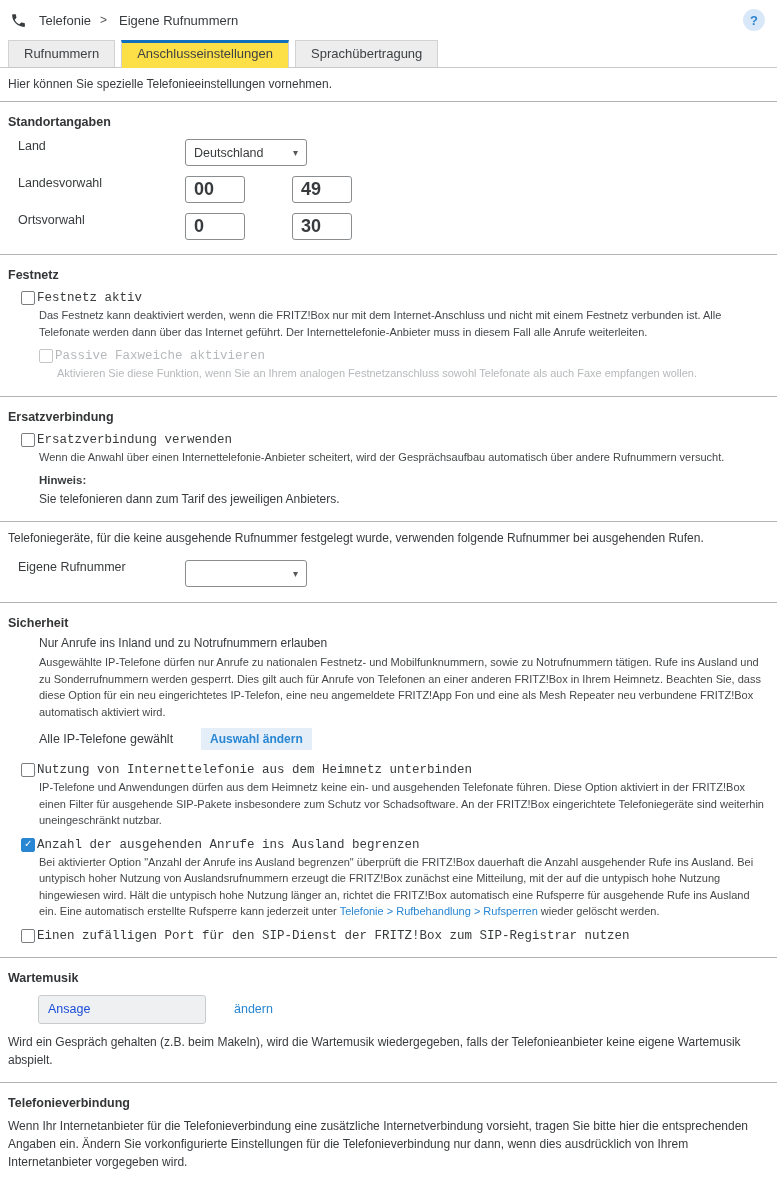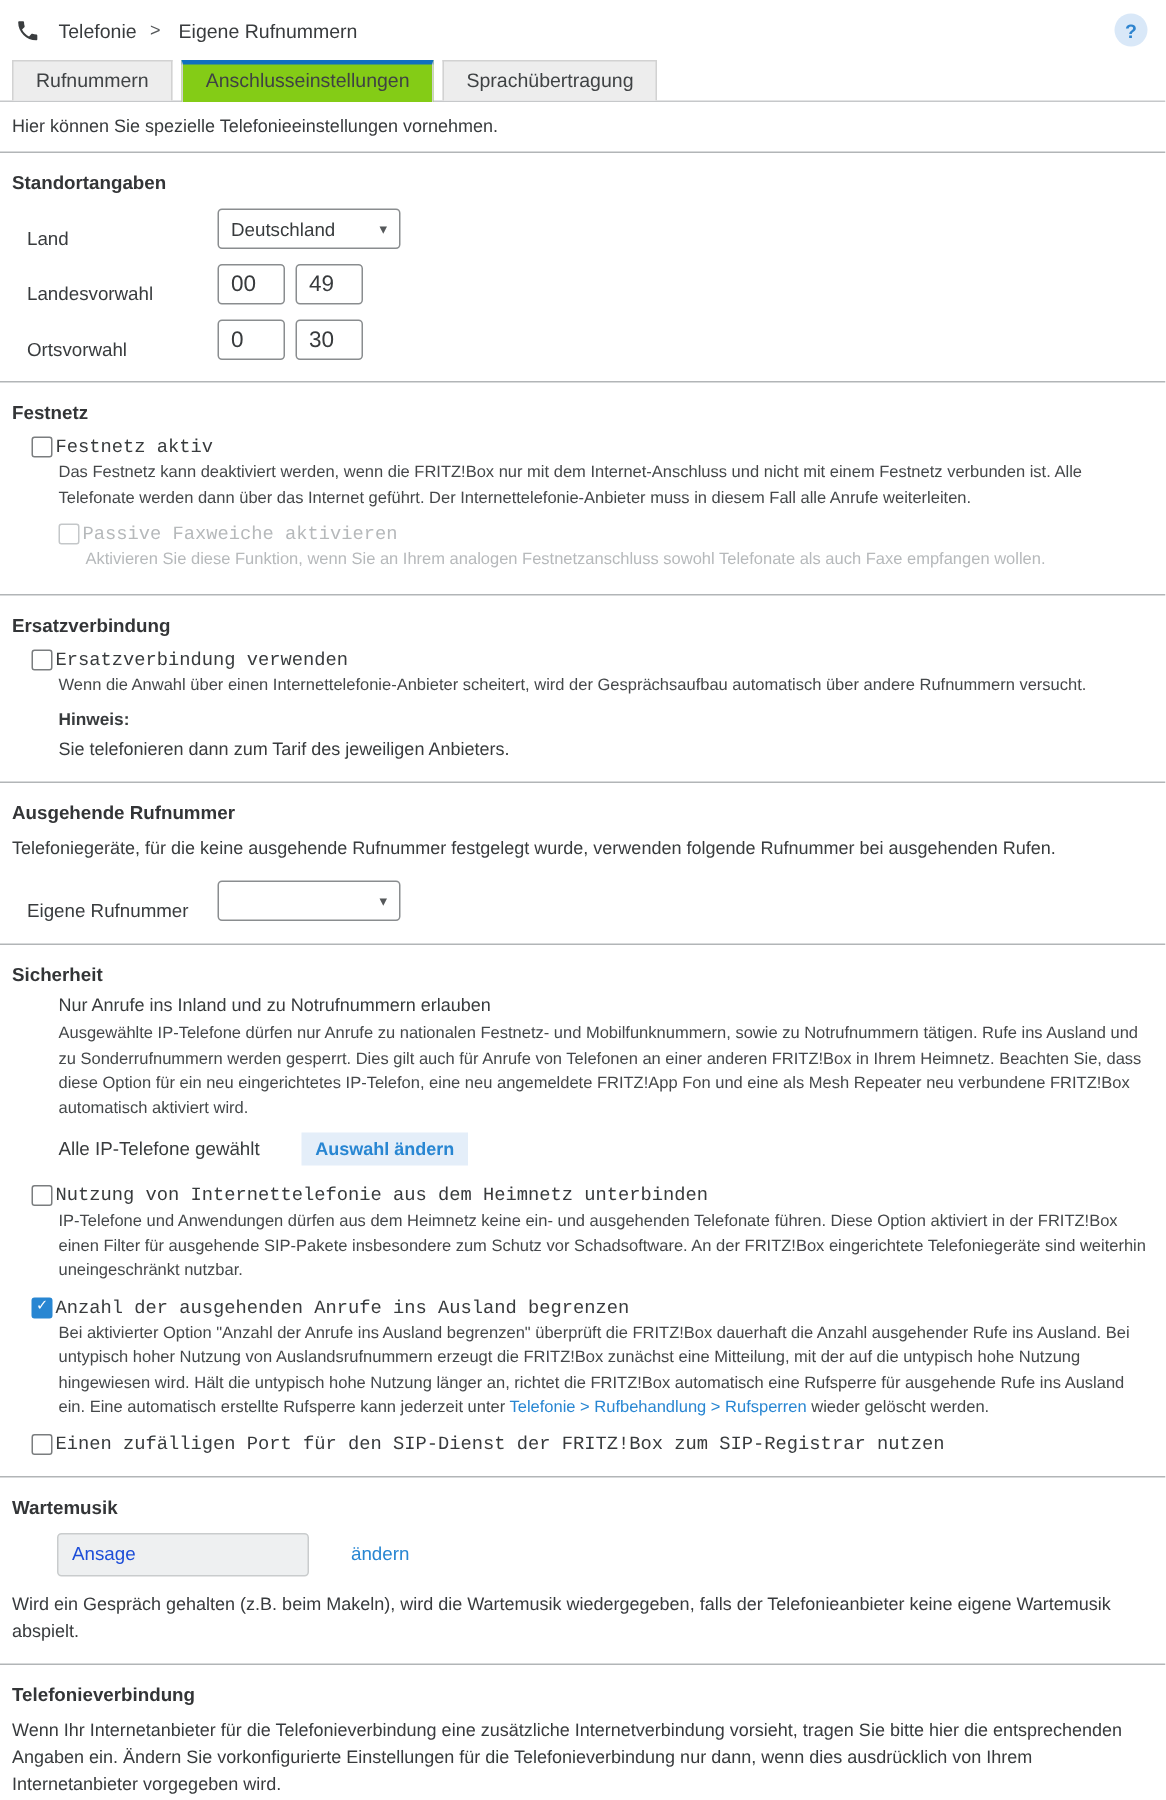--- a/index.html
+++ b/index.html
@@ -24,45 +24,45 @@
     font-family: "Liberation Sans", sans-serif; display: flex; align-items: center; justify-content: center;
     cursor: pointer;
   }
   
   .tabbar { display: flex; align-items: flex-start; gap: 6px; padding-left: 8px; border-bottom: 1px solid #c6c8ca; margin-top: 4px; }
   .tab {
     background: #ededed; border: 1px solid #d2d2d2; border-bottom: none;
     padding: 5px 15px 6px; font-size: 13px; color: #3f4244; cursor: pointer;
   }
   .tab.active {
-    background: #84cc16; border-top: 3px solid #1070bf; padding-top: 3px; padding-bottom: 7px;
+    background: #fde047; border-top: 3px solid #1070bf; padding-top: 3px; padding-bottom: 7px;
     margin-bottom: -1px;
   }
   
   .sep { height: 1px; background: #b2b5b7; }
   .intro { padding: 9px 10px 10px 8px; font-size: 12px; }
   .section-title { font-weight: bold; font-size: 12.5px; margin: 13px 8px 4px; color: #333537; }
   .para { margin: 7px 10px 0 8px; font-size: 12px; line-height: 1.5; }
   .desc { margin: 2px 12px 8px 39px; font-size: 11px; line-height: 1.5; color: #45484a; }
   .desc.gray, .gray { color: #b6b9bb; }
   .hint-title { font-weight: bold; font-size: 11.5px; margin: 9px 10px 2px 39px; }
   .hint-text { margin: 4px 12px 10px 39px; font-size: 12px; line-height: 1.5; }
   a.link { color: #2886d2; text-decoration: none; cursor: pointer; }
   
-  .form-row { display: flex; align-items: flex-end; margin: 10px 0 0 18px; }
+  .form-row { display: flex; align-items: flex-start; margin: 10px 0 0 18px; gap: 40px; }
   .form-label { width: 127px; font-size: 12.5px; }
   .select {
     width: 122px; height: 27px; border: 1px solid #8a8d8f; border-radius: 3px; background: #fff;
     display: flex; align-items: center; justify-content: space-between; padding: 0 8px; cursor: pointer;
   }
   .select-caret { font-size: 10px; color: #55585a; }
   .mini-input {
-    width: 45px; height: 27px; border: 1px solid #8a8d8f; border-radius: 3px; background: #fff;
-    font-family: "Liberation Sans", sans-serif; font-size: 15px; color: #383b3d;
-    padding: 0 8px; margin-right: 7px;
+    width: 60px; height: 27px; border: 1px solid #8a8d8f; border-radius: 3px; background: #fff;
+    font-family: "Liberation Sans", sans-serif; font-size: 18px; color: #383b3d;
+    padding: 0 8px; margin-right: 7px; font-weight: bold;
   }
   .text-input {
     width: 168px; height: 29px; border: 1px solid #8a8d8f; border-radius: 3px;
     font-family: "Liberation Sans", sans-serif; font-size: 12.5px; padding: 0 9px;
   }
   .text-input:disabled { background: #eef0f1; border-color: #c9cccd; color: #1d4ed8; }
   
   .cbrow { display: flex; align-items: flex-start; gap: 2px; margin: 9px 10px 2px 21px; font-family: Liberation Mono, monospace; }
   .cbrow.sub { margin-left: 39px; }
   .cb {
@@ -150,21 +150,20 @@
     <span class="cb"></span>
     <span class="cb-label">Ersatzverbindung verwenden</span>
   </div>
   <div class="desc">Wenn die Anwahl über einen Internettelefonie-Anbieter scheitert, wird der Gesprächsaufbau automatisch über andere Rufnummern versucht.</div>
   <div class="hint-title">Hinweis:</div>
   <div class="hint-text" style="margin-bottom:13px;">Sie telefonieren dann zum Tarif des jeweiligen Anbieters.</div>
 </div>
 <div class="sep"></div>
 
 <div>
-  <div class="section-title">Ausgehende Rufnummer</div>
   <div class="para">Telefoniegeräte, für die keine ausgehende Rufnummer festgelegt wurde, verwenden folgende Rufnummer bei ausgehenden Rufen.</div>
   <div class="form-row" style="margin-top:13px;margin-bottom:15px;">
     <span class="form-label">Eigene Rufnummer</span>
     <div class="select">
       <span></span>
       <span class="select-caret">▾</span>
     </div>
   </div>
 </div>
 <div class="sep"></div>

